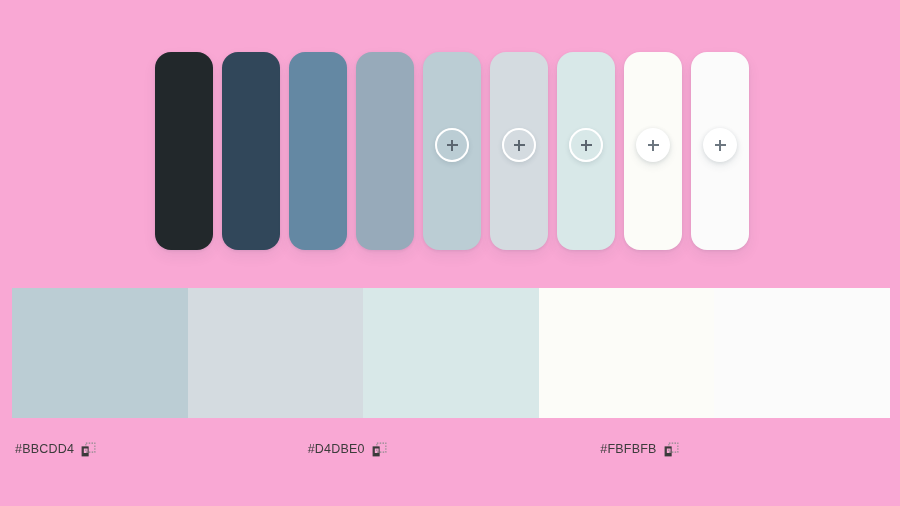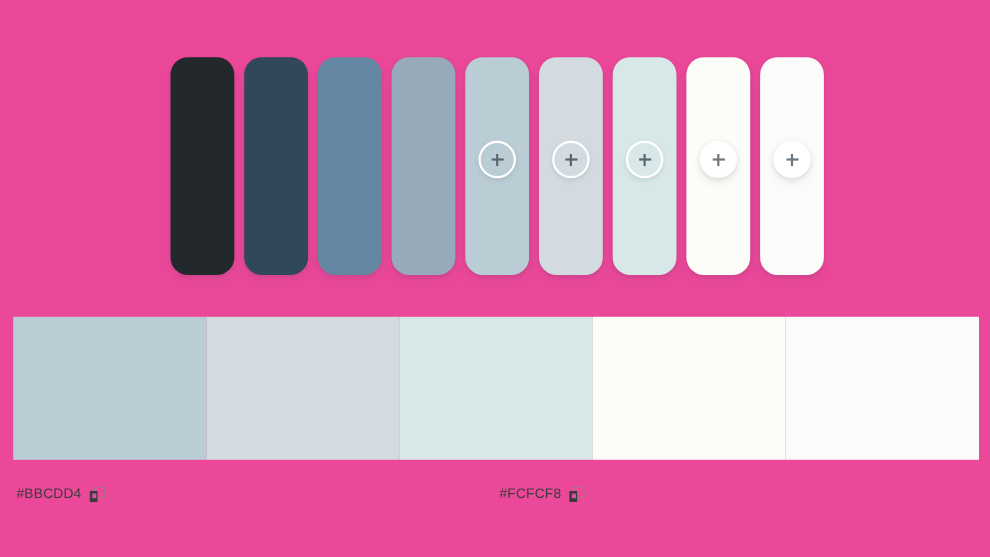--- a/index.html
+++ b/index.html
@@ -139,21 +139,21 @@
   .copy-icon {
     width: 15px;
     height: 15px;
     display: block;
     flex: 0 0 auto;
   }
 </style>
 </head>
 <body>
 
-<div id="palette-page" style="background: #ec4899;">
+<div id="palette-page" style="background: #f9a8d4;">
 
   <div id="swatch-strip">
 
     <div class="swatch-pill" style="background-color: rgb(34, 40, 43);"></div>
     <div class="swatch-pill" style="background-color: rgb(49, 71, 90);"></div>
     <div class="swatch-pill" style="background-color: rgb(100, 136, 163);"></div>
     <div class="swatch-pill" style="background-color: rgb(151, 170, 186);"></div>
 
     <div class="swatch-pill" style="background-color: rgb(187, 205, 212);">
       <div class="add-btn ring">
@@ -194,27 +194,35 @@
 
     <div class="hex-item">
       <span class="hex-text">#BBCDD4</span>
       <svg class="copy-icon" viewBox="0 0 16 16">
         <rect x="5.2" y="1.2" width="9.6" height="9.6" fill="none" stroke="#8a8a8a" stroke-width="1.1" stroke-dasharray="1.6 1.4"></rect>
         <path d="M1.2 5.2 H7.6 V7.0 H3.0 V11.6 H7.6 V14.8 H1.2 Z" fill="#3a3a3a"></path>
         <rect x="1.2" y="5.2" width="6.4" height="9.6" fill="none" stroke="#3a3a3a" stroke-width="1.1"></rect>
       </svg>
     </div>
 
-
-
     <div class="hex-item">
-      <span class="hex-text">#FCFCF8</span>
+      <span class="hex-text">#D4DBE0</span>
       <svg class="copy-icon" viewBox="0 0 16 16">
         <rect x="5.2" y="1.2" width="9.6" height="9.6" fill="none" stroke="#8a8a8a" stroke-width="1.1" stroke-dasharray="1.6 1.4"></rect>
         <path d="M1.2 5.2 H7.6 V7.0 H3.0 V11.6 H7.6 V14.8 H1.2 Z" fill="#3a3a3a"></path>
         <rect x="1.2" y="5.2" width="6.4" height="9.6" fill="none" stroke="#3a3a3a" stroke-width="1.1"></rect>
       </svg>
     </div>
 
 
+
+    <div class="hex-item">
+      <span class="hex-text">#FBFBFB</span>
+      <svg class="copy-icon" viewBox="0 0 16 16">
+        <rect x="5.2" y="1.2" width="9.6" height="9.6" fill="none" stroke="#8a8a8a" stroke-width="1.1" stroke-dasharray="1.6 1.4"></rect>
+        <path d="M1.2 5.2 H7.6 V7.0 H3.0 V11.6 H7.6 V14.8 H1.2 Z" fill="#3a3a3a"></path>
+        <rect x="1.2" y="5.2" width="6.4" height="9.6" fill="none" stroke="#3a3a3a" stroke-width="1.1"></rect>
+      </svg>
+    </div>
+
   </div>
 
 </div>
 
 </body></html>

